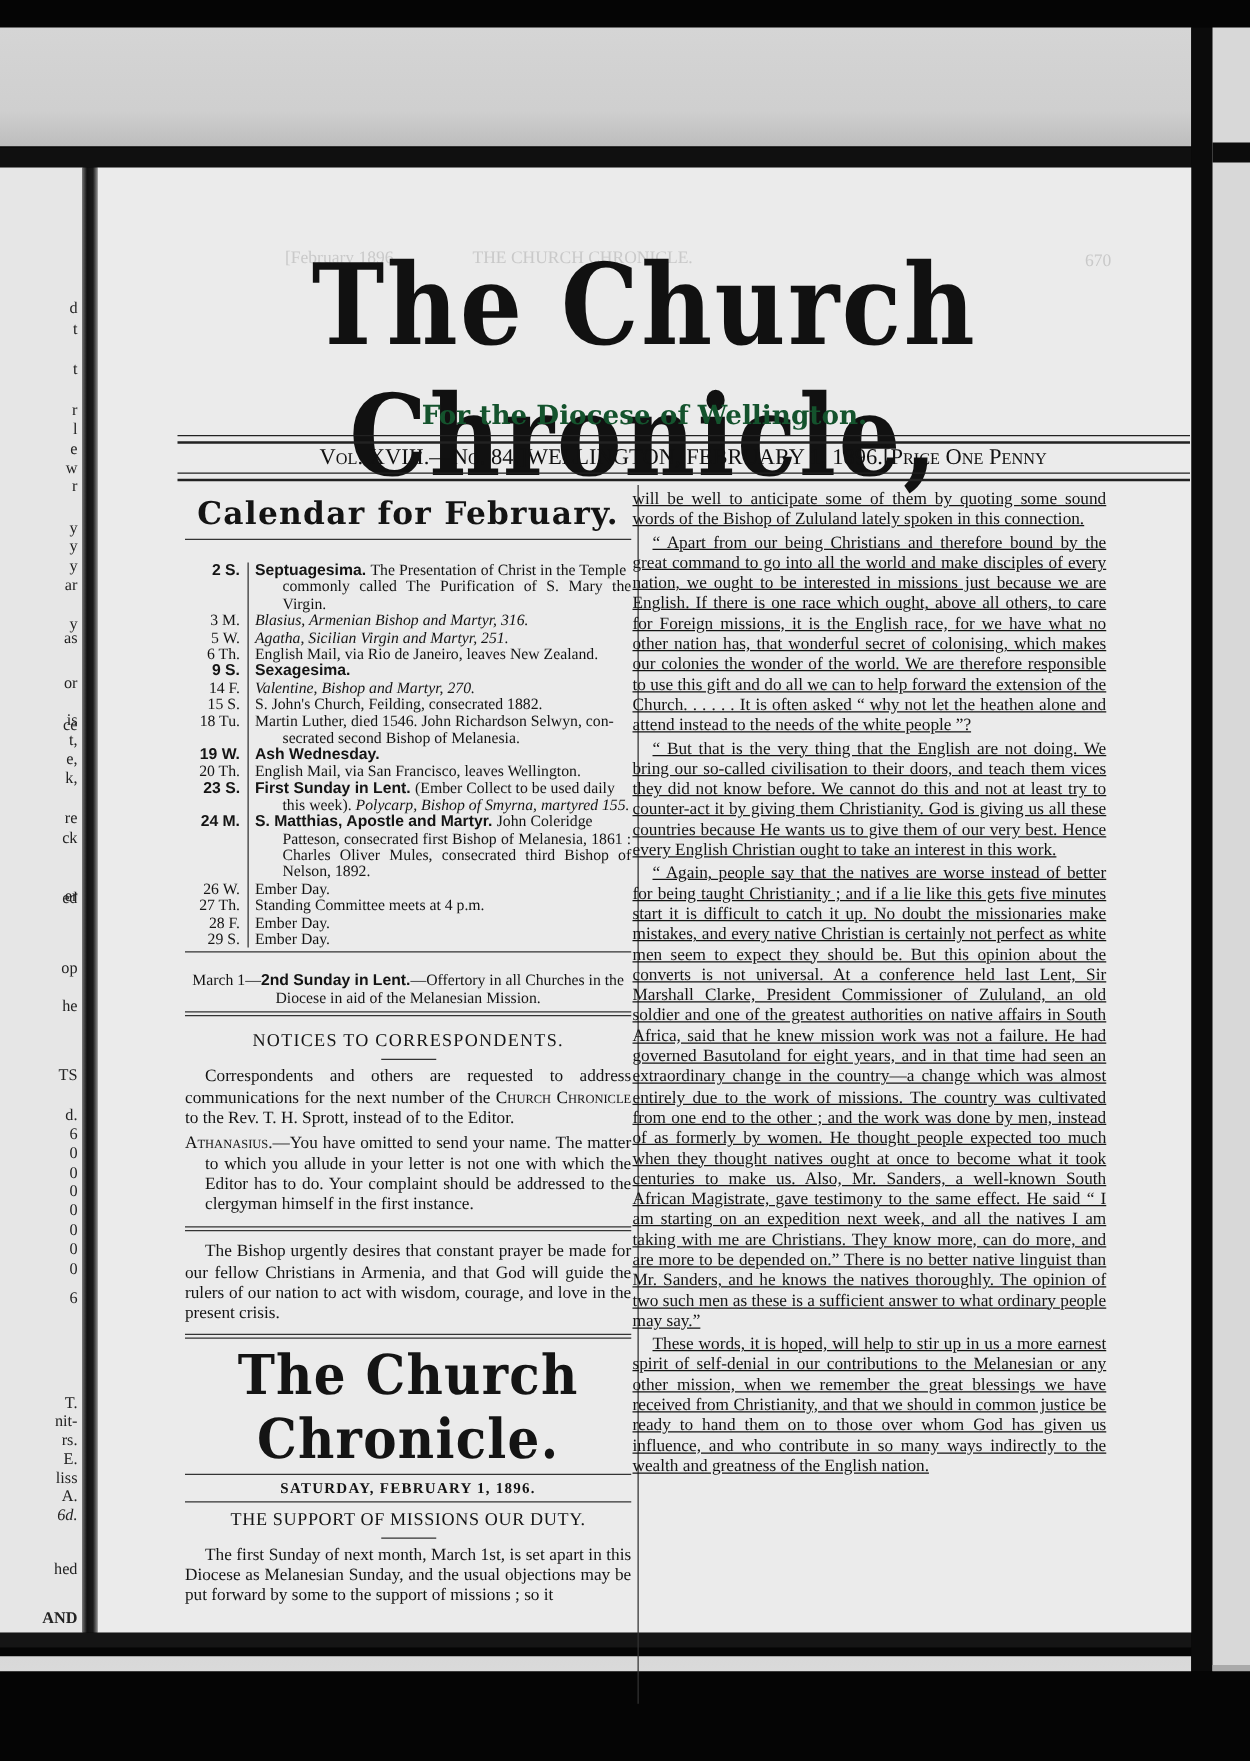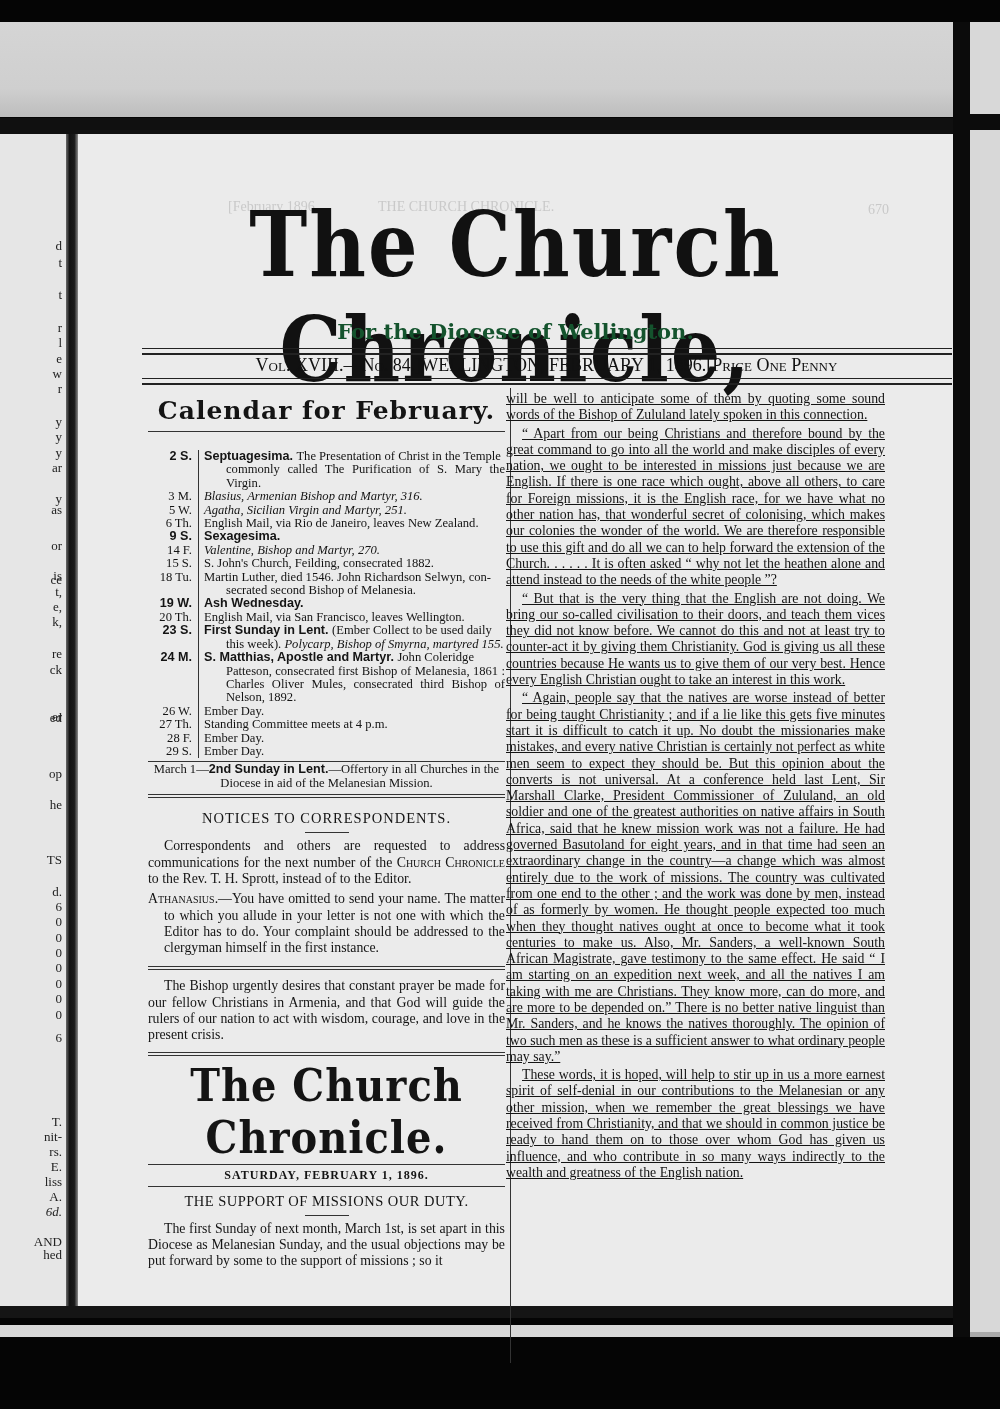--- a/index.html
+++ b/index.html
@@ -50,21 +50,21 @@
     .cal-hr { border-top:1px solid #333; margin-top:6px; }
     .cal { position:relative; font-size:12.6px; line-height:13.4px; margin-top:18px; }
     .cal-vline { position:absolute; left:50px; top:0; bottom:0; width:1px; background:#333; }
     .cal-row { display:flex; }
     .cal-date { width:44px; flex:none; text-align:right; padding-right:12px; }
     .cal-date.b { font-family:"Liberation Sans", sans-serif; font-weight:bold; }
     .cal-text { flex:1; text-align:justify; }
     .cal-text .cont { display:block; padding-left:22px; }
     .cal-text .h { font-family:"Liberation Sans", sans-serif; font-weight:bold; }
     .cal-text i { font-style:italic; }
-    .march { font-size:12.6px; line-height:14px; text-align:center; border-top:1px solid #333; padding-top:0; margin-top:3px; }
+    .march { font-size:12.6px; line-height:14px; text-align:center; border-top:1px solid #333; padding-top:15px; margin-top:3px; }
     .march .h { font-family:"Liberation Sans", sans-serif; font-weight:bold; }
     .sec-hr { border-top:1px solid #333; border-bottom:1px solid #333; height:2px; margin-top:4px; }
     .notice-title { text-align:center; font-size:14.5px; letter-spacing:1px; margin-top:12px; }
     .short-rule { width:44px; border-top:1px solid #333; margin:5px auto 5px; }
     .body { font-size:13.8px; line-height:16.3px; text-align:justify; }
     .body p { margin:0; text-indent:16px; }
     .body .hang { text-indent:-16px; padding-left:16px; margin-top:4px; }
     .sc2 { font-variant:small-caps; }
     .masthead2 { text-align:center; font-family:"DejaVu Serif", serif; font-weight:bold; font-size:40px; margin-top:8px; letter-spacing:1px; transform:scaleY(1.1); }
     .date2 { text-align:center; font-size:12px; letter-spacing:1px; font-weight:bold; padding:3px 0; border-top:1px solid #333; border-bottom:1px solid #333; margin-top:6px; }
@@ -126,21 +126,21 @@
     <span class="frag" style="top: 857px;">0</span>
     <span class="frag" style="top: 873px;">0</span>
     <span class="frag" style="top: 896px;">6</span>
     <span class="frag" style="top: 980px;">T.</span>
     <span class="frag" style="top: 995px;">nit-</span>
     <span class="frag" style="top: 1010px;">rs.</span>
     <span class="frag" style="top: 1025px;">E.</span>
     <span class="frag" style="top: 1040px;">liss</span>
     <span class="frag" style="top: 1055px;">A.</span>
     <span class="frag" style="top: 1070px; font-style: italic;">6d.</span>
-    <span class="frag" style="top: 1100px;">AND</span>
+    <span class="frag" style="top: 1152px; font-weight: bold;">AND</span>
     <span class="frag" style="top: 1113px;">hed</span>
   </div>
 <div class="spine"></div>
 
 <div class="page">
   <span class="ghost" style="left:150px;top:65px;">[February 1896.</span>
   <span class="ghost" style="left:300px;top:65px;">THE CHURCH CHRONICLE.</span>
   <span class="ghost" style="left:790px;top:68px;">670</span>
 
   <div class="masthead">The Church Chronicle,</div>

